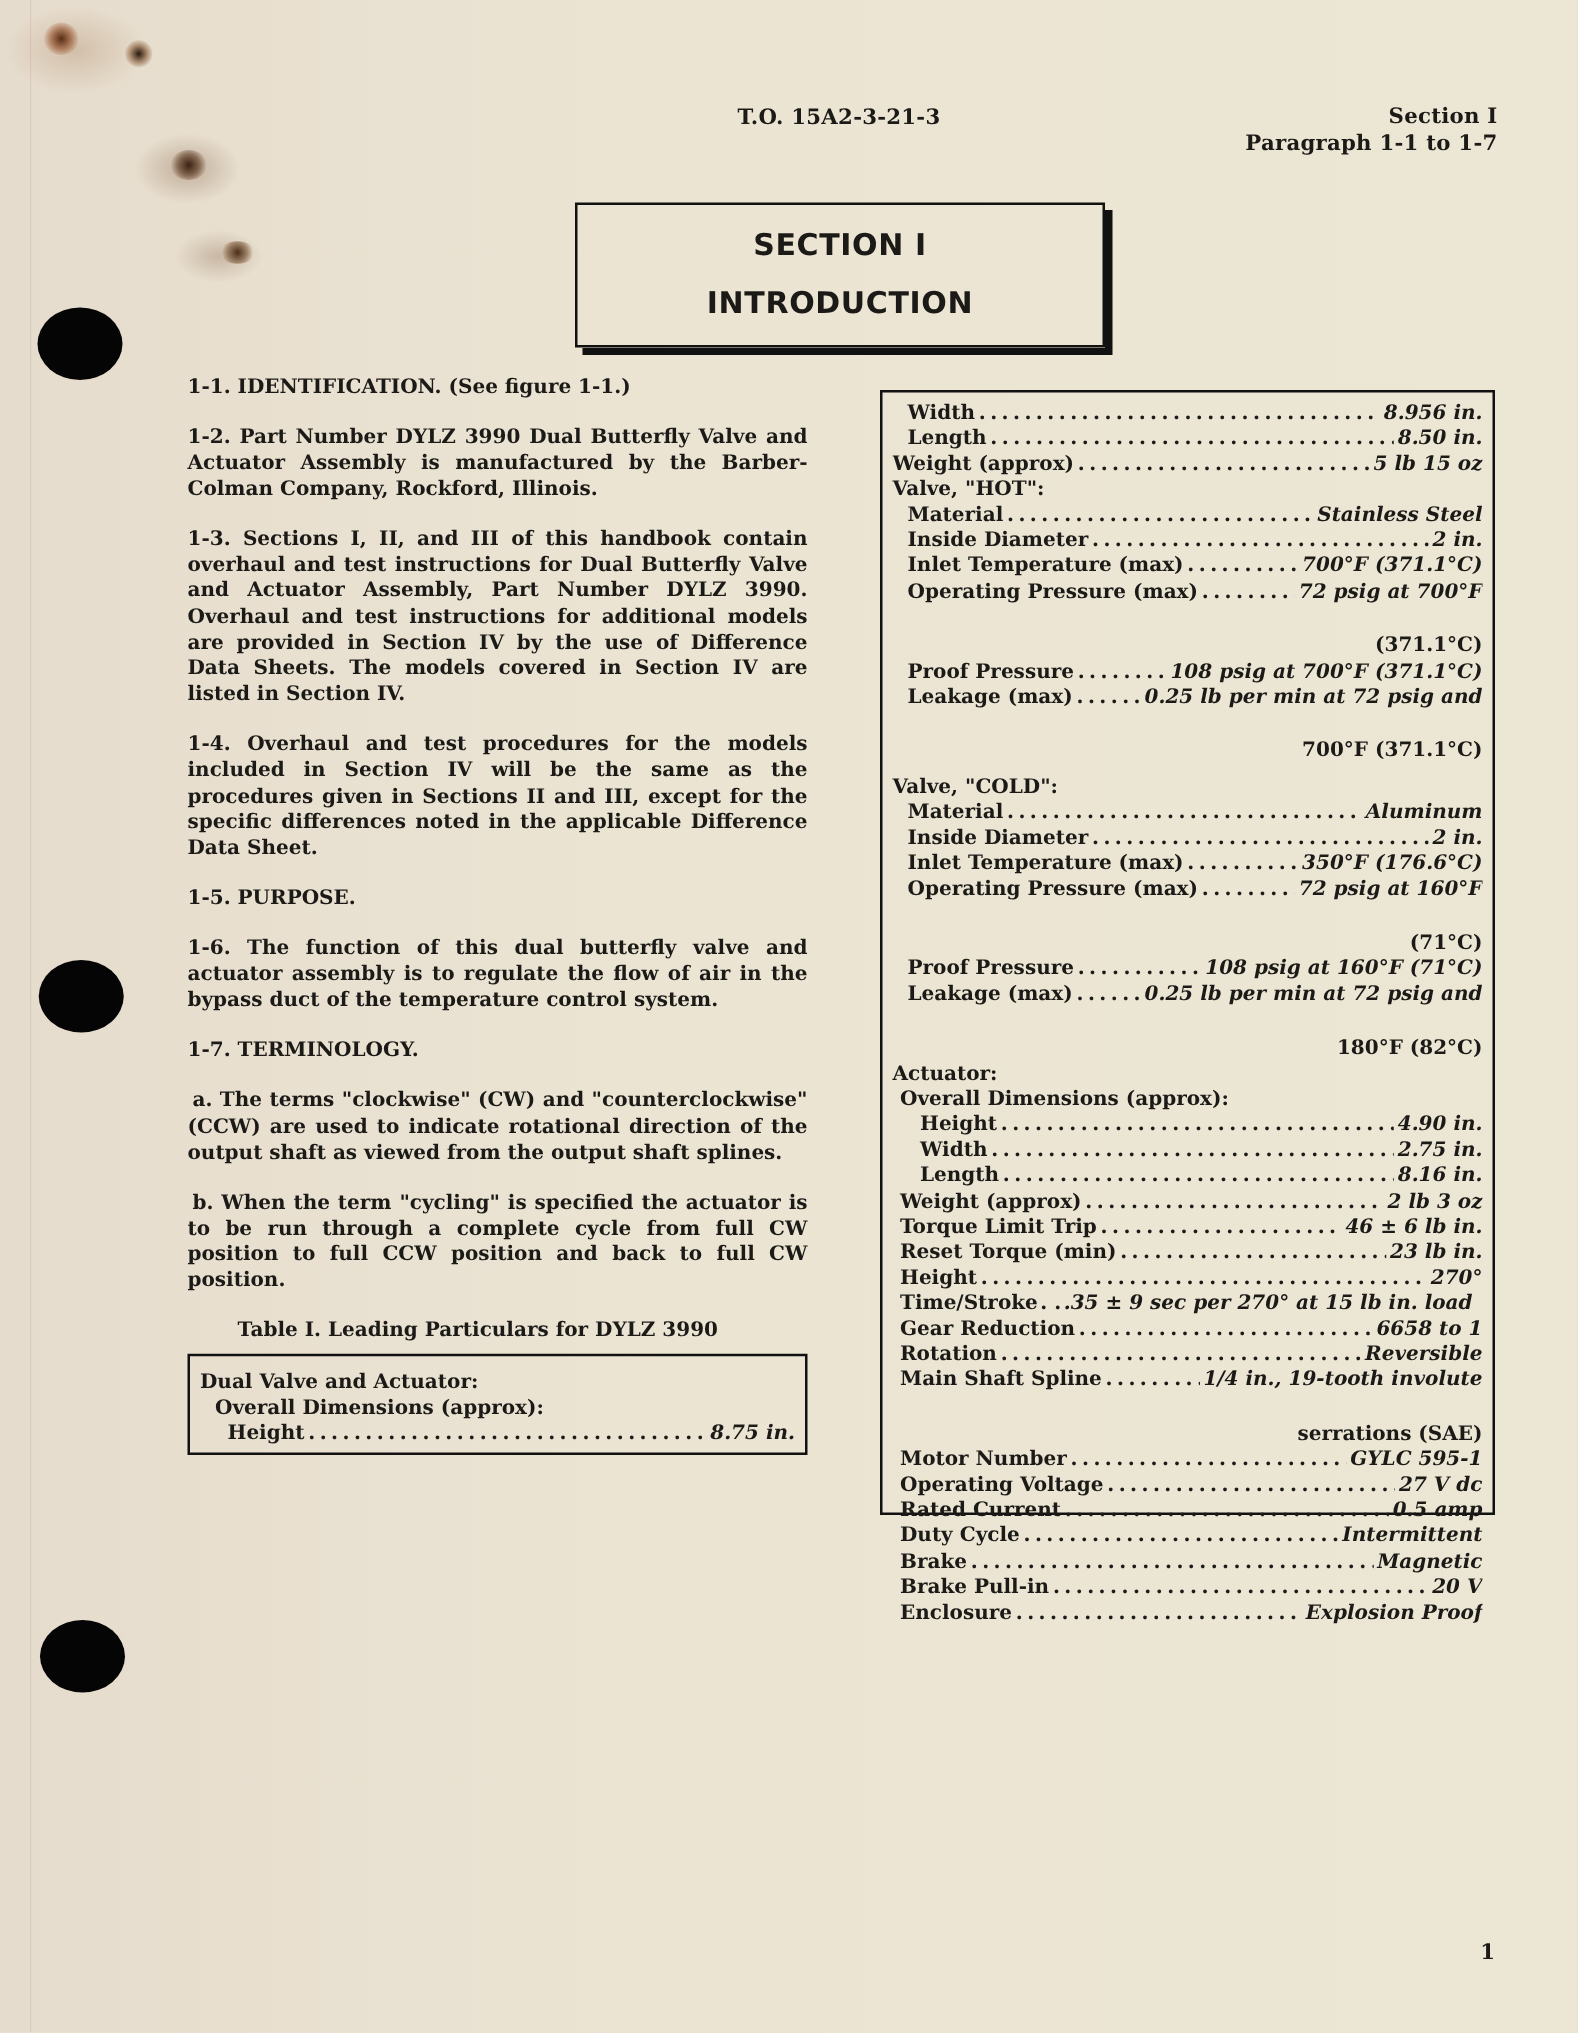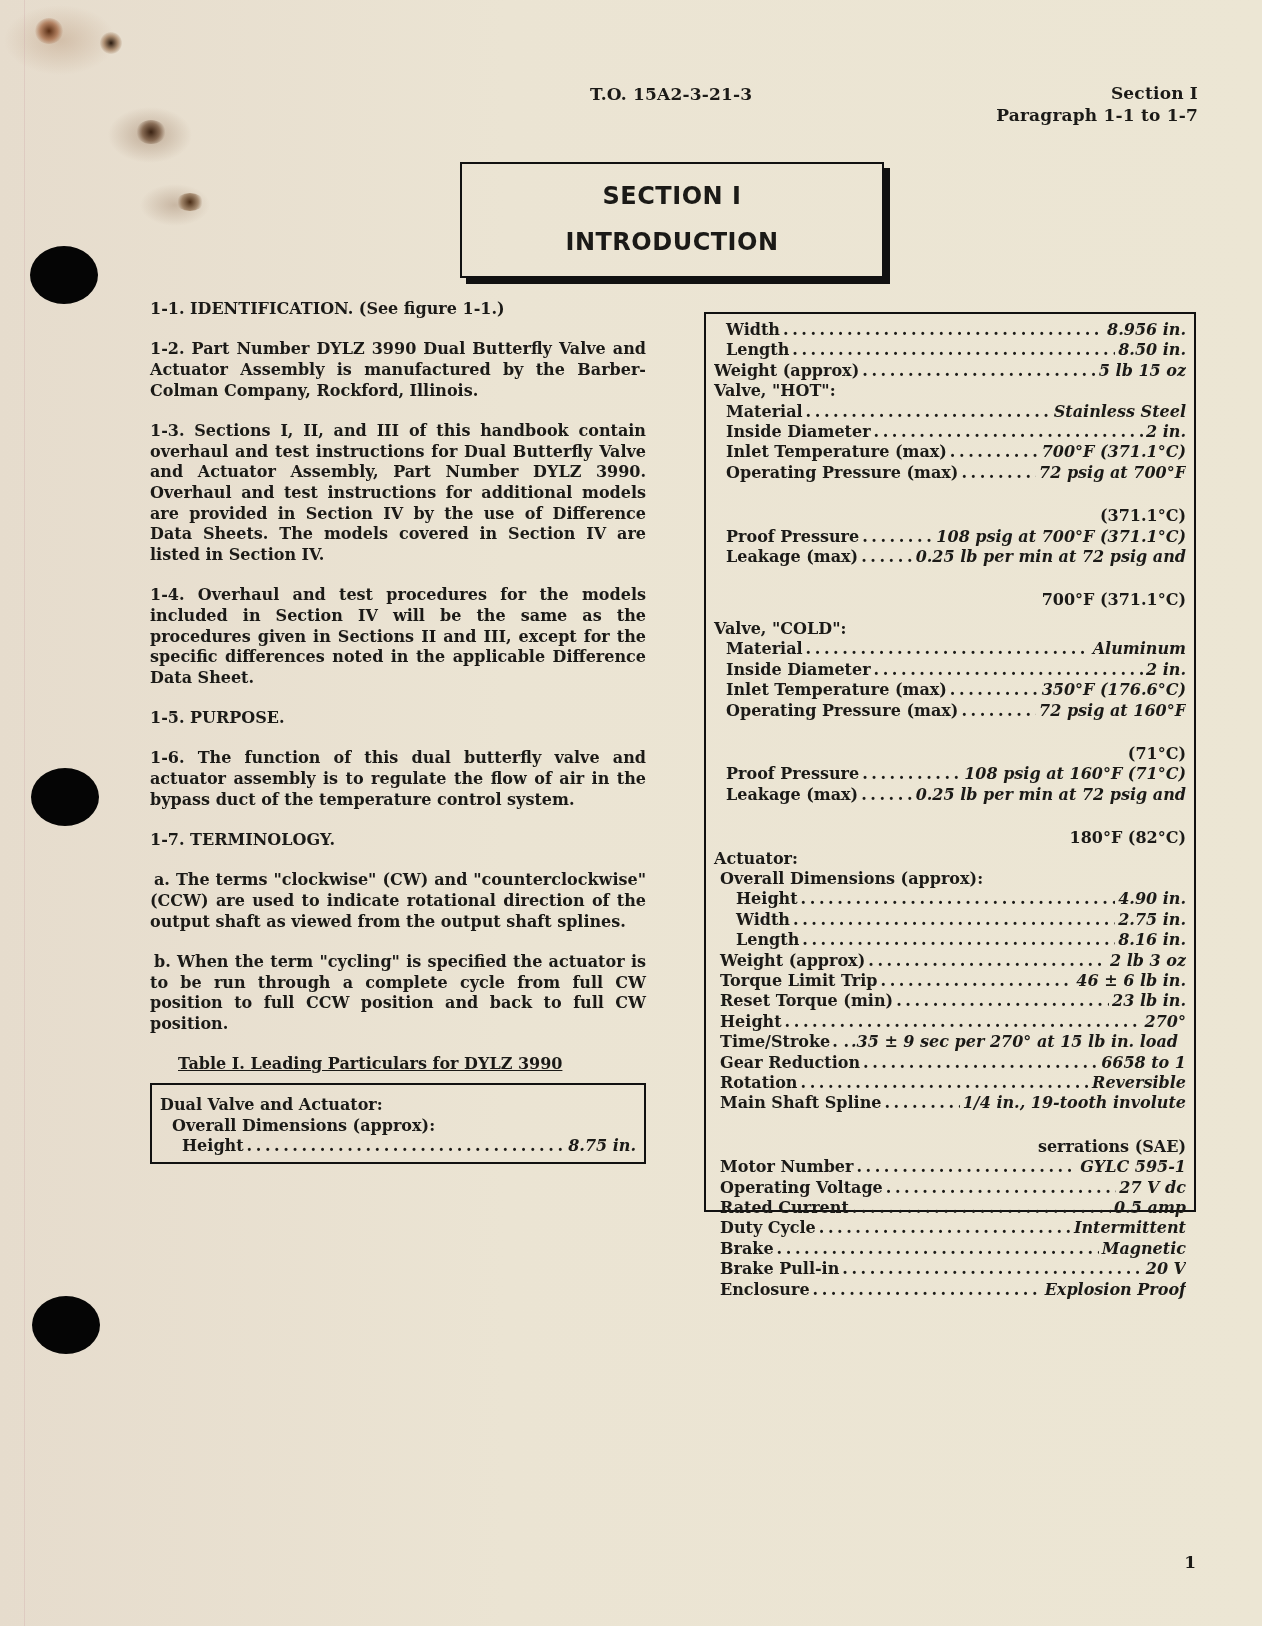--- a/index.html
+++ b/index.html
@@ -37,21 +37,21 @@
   }
   .title-box .t1 { margin-top: 18px; }
   .title-box .t2 { margin-top: 18px; }
 
   .col-left { position: absolute; left: 150px; top: 299px; width: 496px; }
   .para {
     font-weight: bold; font-size: 16px; line-height: 20.7px;
     text-align: justify; margin: 0 0 19.5px 0;
   }
   .para.indent { text-indent: 4px; }
-  .table-caption { font-weight: bold; font-size: 16px; margin: 0 0 10px 28px; text-decoration: underline; }
+  .table-caption { font-weight: bold; font-size: 16px; margin: 0 0 10px 40px; }
   .tbl {
     border: 2px solid #111; padding: 10px 8px 6px 8px;
     font-weight: bold; font-size: 16px; line-height: 20.4px;
   }
 
   .col-right {
     position: absolute; left: 704px; top: 312px; width: 492px; height: 900px;
     border: 2px solid #111; box-sizing: border-box;
     padding: 6px 8px 0 8px;
     font-weight: bold; font-size: 16px; line-height: 20.4px;

